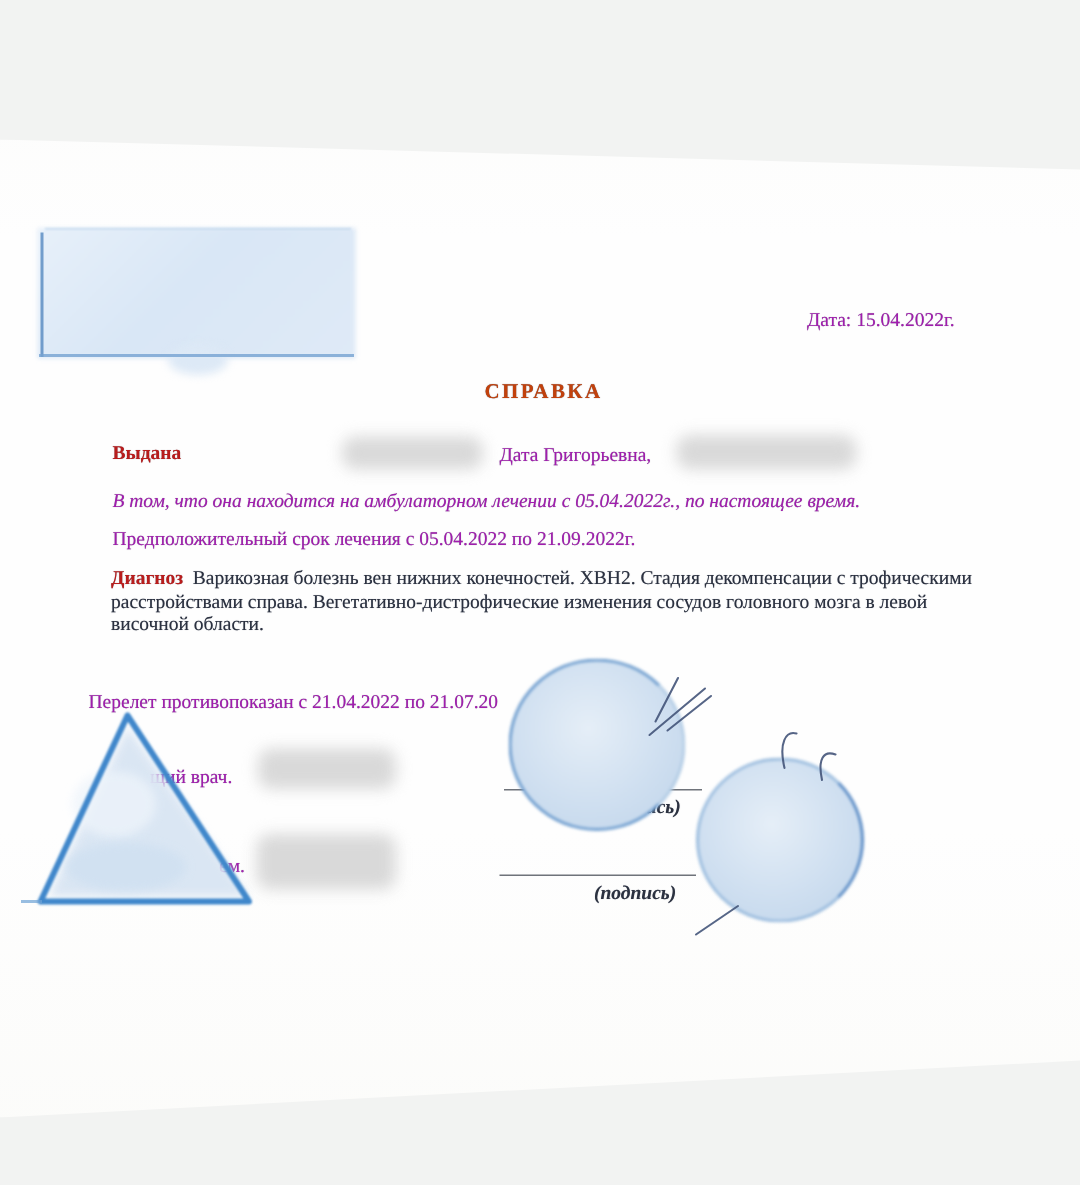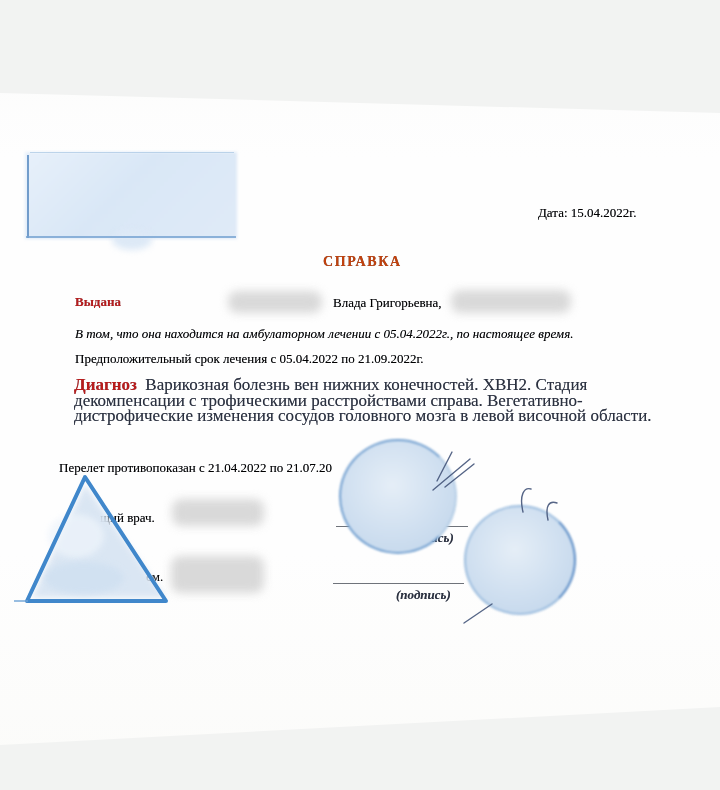--- a/index.html
+++ b/index.html
@@ -7,30 +7,30 @@
     width:720px;height:790px;position:relative;overflow:hidden;
     background:#f2f3f2;
     font-family:"Liberation Serif", serif;
   }
   .sheet{
     position:absolute;left:0;top:0;width:720px;height:790px;
     background:linear-gradient(180deg,#fbfbfa 0%,#fefefe 20%,#fefefe 70%,#fbfbf9 100%);
     clip-path:polygon(0 93px,720px 113px,720px 707px,0 745px);
   }
   .txt{
-    position:absolute;color:#000000;font-size:13px;white-space:nowrap;
+    position:absolute;color:#a21caf;font-size:13px;white-space:nowrap;
     text-shadow:0 0 0.5px rgba(45,52,70,.55);
   }
   .bold{font-weight:bold;color:#b91c1c;}
   .title{
     font-weight:bold;letter-spacing:1.6px;font-size:14px;color:#c2410c;
     text-shadow:0 0 0.6px rgba(30,36,52,.7);
   }
   .para{
-    position:absolute;color:#2b3140;font-size:17px;line-height:15.5px;
+    position:absolute;color:#2b3140;font-size:13px;line-height:15.5px;
     white-space:normal;text-shadow:0 0 0.5px rgba(45,52,70,.55);
   }
   .redact{
     position:absolute;background:#d6d6d6;border-radius:9px;
     filter:blur(5px);opacity:.92;
   }
   .stamp-rect{
     position:absolute;left:25px;top:152px;width:212px;height:87px;
     background:linear-gradient(135deg,#e7f0fa 0%,#d9e7f6 45%,#dfeaf7 100%);
     filter:blur(1.5px);
@@ -82,21 +82,21 @@
 <div class="stamp-rect-bump"></div>
 <div class="stamp-rect-top"></div>
 <div class="stamp-rect-left"></div>
 <div class="stamp-rect-bottom"></div>
 
 <div class="txt" style="left:538px;top:205px;">Дата: 15.04.2022г.</div>
 
 <div class="txt title" style="left:323px;top:254px;">СПРАВКА</div>
 
 <div class="txt bold" style="left:75px;top:294px;">Выдана</div>
-<div class="txt" style="left:333px;top:295px;">Влада Григорьевна,</div>
+<div class="txt" style="left:333px;top:295px;">Дата Григорьевна,</div>
 
 <div class="txt" style="left:75px;top:326px;font-style:italic;">В том, что она находится на амбулаторном лечении с 05.04.2022г., по настоящее время.</div>
 <div class="txt" style="left:75px;top:351px;">Предположительный срок лечения  с 05.04.2022 по 21.09.2022г.</div>
 
 <div class="para" style="left:74px;top:377px;width:582px;">
   <span class="bold">Диагноз</span>&nbsp;&nbsp;<span>Варикозная болезнь вен нижних конечностей. ХВН2. Стадия декомпенсации с трофическими расстройствами справа. Вегетативно-дистрофические изменения сосудов головного мозга в левой височной области.</span>
 </div>
 
 <div class="txt" style="left:59px;top:460px;">Перелет противопоказан с 21.04.2022 по 21.07.20</div>
 

